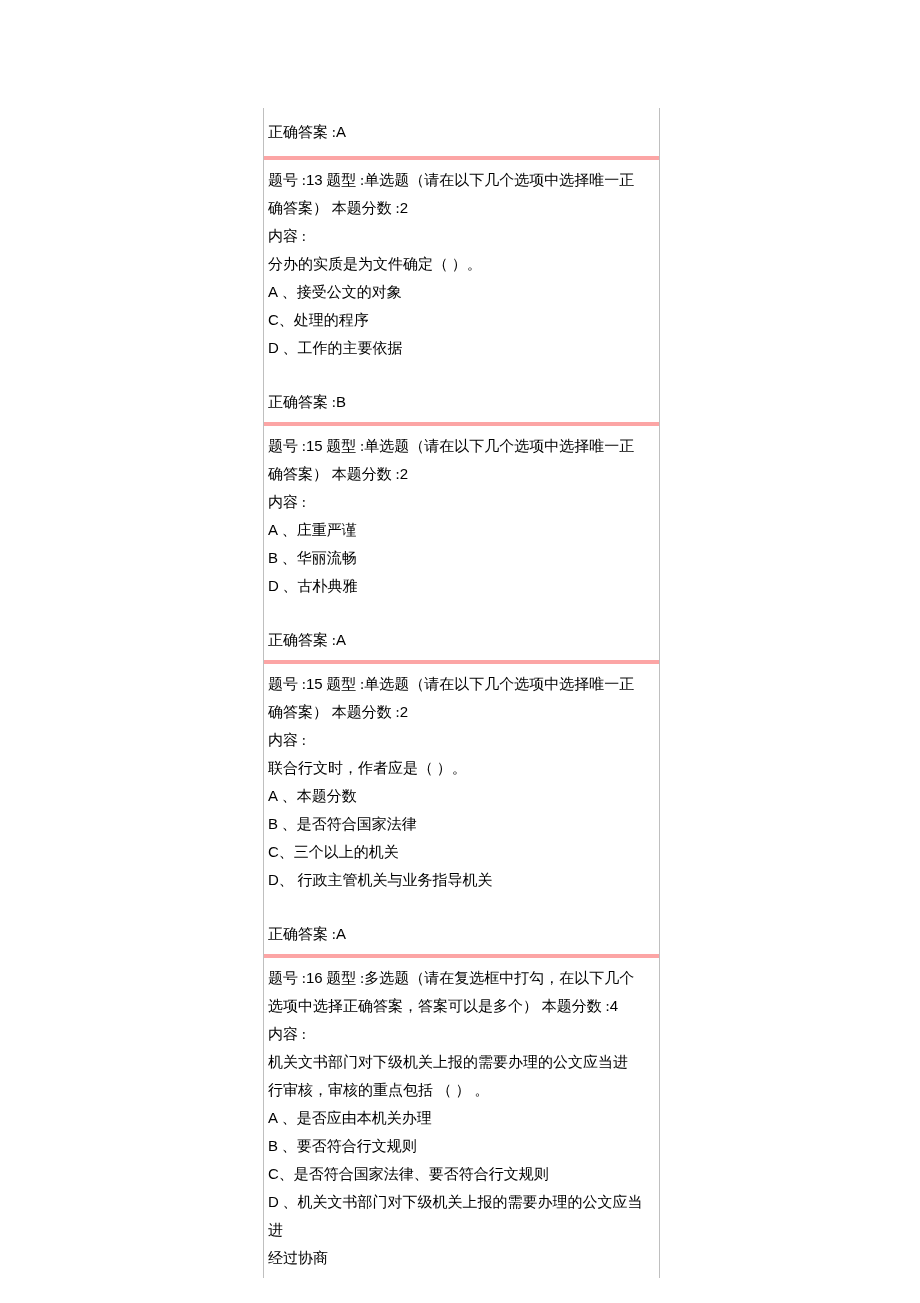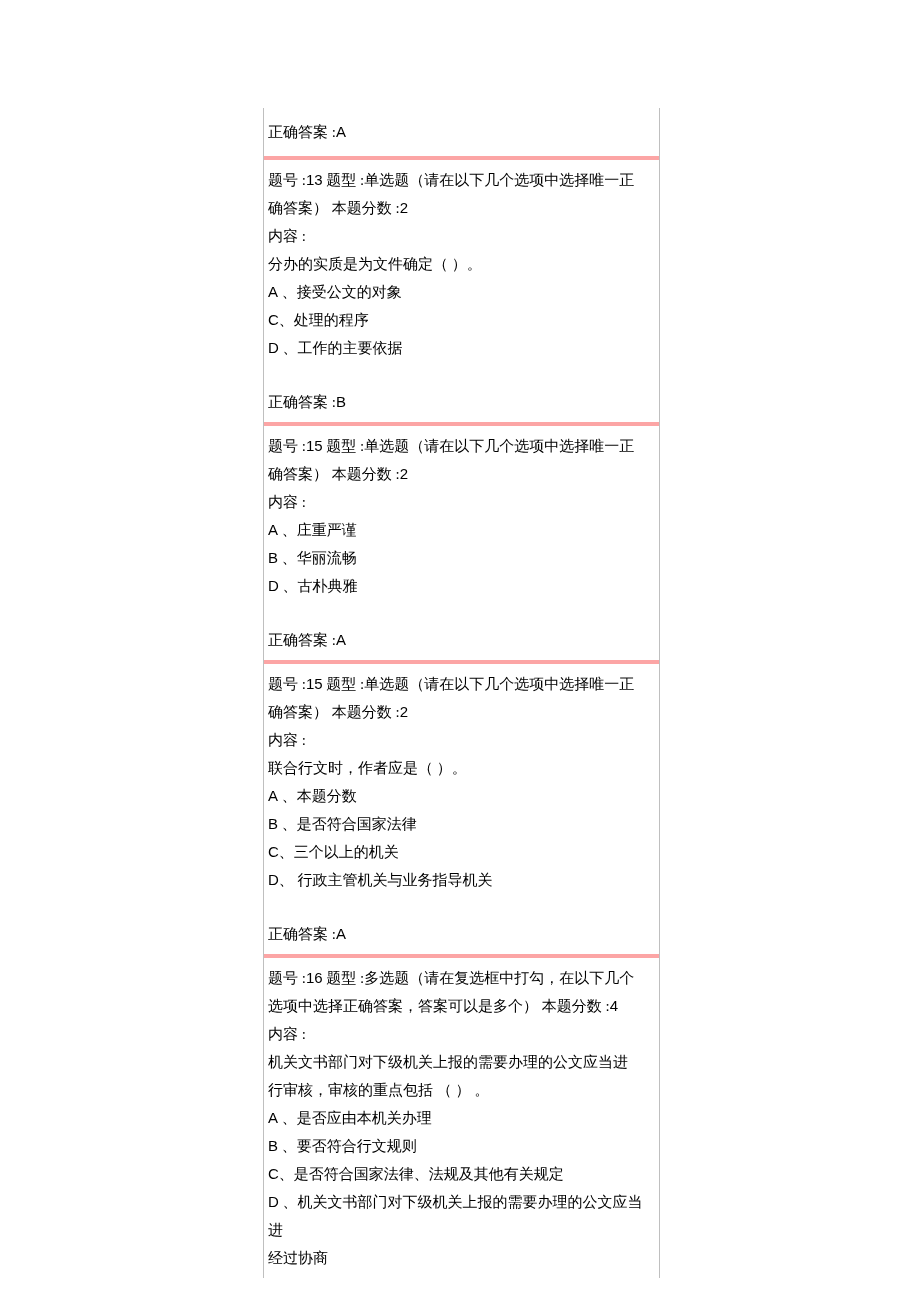--- a/index.html
+++ b/index.html
@@ -97,19 +97,19 @@
       </div>
       <div class="cell" style="border-bottom: none;">
         <div class="cell-inner">
           <div class="row-text"><span>题号 :</span><span class="letter">16</span><span>    题型 :多选题（请在复选框中打勾，在以下几个</span></div>
           <div class="row-text"><span>选项中选择正确答案，答案可以是多个）          本题分数  :</span><span class="letter">4</span></div>
           <div class="row-text"><span>内容 :</span></div>
           <div class="row-text"><span>机关文书部门对下级机关上报的需要办理的公文应当进</span></div>
           <div class="row-text"><span>行审核，审核的重点包括       （  ）  。</span></div>
           <div class="row-text"><span class="letter">A</span><span> 、是否应由本机关办理</span></div>
           <div class="row-text"><span class="letter">B</span><span> 、要否符合行文规则</span></div>
-          <div class="row-text"><span class="letter">C</span><span>、是否符合国家法律、法规及其他有关规定</span></div>
+          <div class="row-text"><span class="letter">C</span><span>、是否符合国家法律、要否符合行文规则</span></div>
           <div class="row-text"><span class="letter">D</span><span> 、机关文书部门对下级机关上报的需要办理的公文应当进</span></div>
           <div class="row-text"><span>经过协商</span></div>
         </div>
       </div>
     </div>
 </div>
 
 </body></html>

